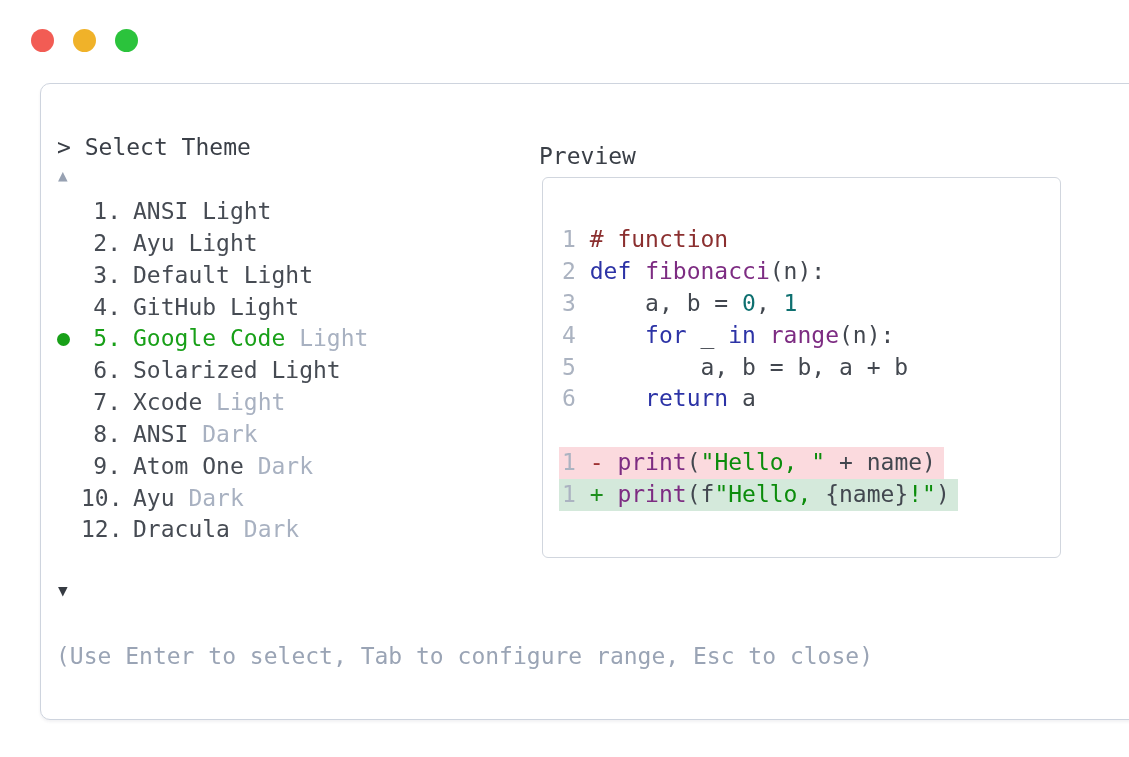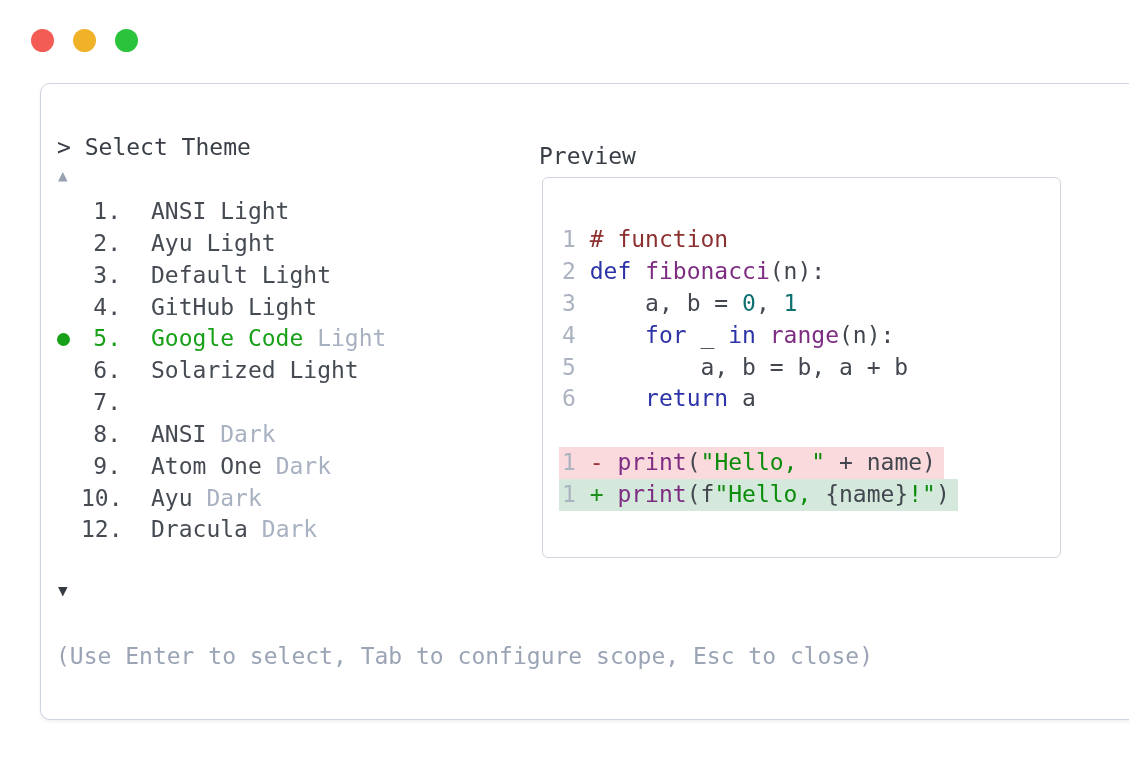--- a/index.html
+++ b/index.html
@@ -26,21 +26,21 @@
   .scroll{position:absolute;left:17px;font-size:16px;line-height:32px;}
   .scroll-up{top:76px;color:var(--arrow-up);}
   .scroll-down{top:491px;color:var(--arrow-down);}
   
   .list{position:absolute;left:16px;top:112px;}
   .list-item{display:flex;height:31.85px;line-height:31.85px;font-size:23px;}
   .bullet{width:24px;display:flex;align-items:center;}
   .dot{width:13px;height:13px;border-radius:50%;background:var(--select-green);}
   .num{width:40px;text-align:right;color:var(--text);white-space:pre;}
   .num.sel{color:var(--select-green);}
-  .name{margin-left:30px;white-space:pre;}
+  .name{margin-left:12px;white-space:pre;}
   .seg-name{color:var(--text);}
   .seg-muted{color:var(--muted);}
   .seg-match{color:var(--select-green);}
   .help{position:absolute;left:15px;top:556px;font-size:23px;line-height:32px;color:var(--help);white-space:pre;}
   
   .preview-box{
     position:absolute;left:501px;top:93px;width:517px;height:379px;
     border:1.5px solid var(--box-border);border-radius:6px;background:#fff;
   }
   .code{position:absolute;left:19px;top:46px;}
@@ -100,20 +100,21 @@
         <span class="name"><span class="seg-match">Google Code</span><span class="seg-muted"> Light</span></span>
       </div>
       <div class="list-item">
         <span class="bullet"></span>
         <span class="num">6.</span>
         <span class="name"><span class="seg-name">Solarized Light</span></span>
       </div>
       <div class="list-item">
         <span class="bullet"></span>
         <span class="num">7.</span>
+        <span class="name"><span class="seg-name">Xcode</span><span class="seg-muted"> Light</span></span>
       </div>
       <div class="list-item">
         <span class="bullet"></span>
         <span class="num">8.</span>
         <span class="name"><span class="seg-name">ANSI</span><span class="seg-muted"> Dark</span></span>
       </div>
       <div class="list-item">
         <span class="bullet"></span>
         <span class="num">9.</span>
         <span class="name"><span class="seg-name">Atom One</span><span class="seg-muted"> Dark</span></span>
@@ -123,21 +124,21 @@
         <span class="num">10.</span>
         <span class="name"><span class="seg-name">Ayu</span><span class="seg-muted"> Dark</span></span>
       </div>
       <div class="list-item">
         <span class="bullet"></span>
         <span class="num">12.</span>
         <span class="name"><span class="seg-name">Dracula</span><span class="seg-muted"> Dark</span></span>
       </div>
     </div>
   <div class="scroll scroll-down">▼</div>
-  <div class="help">(Use Enter to select, Tab to configure scope, Esc to close)</div>
+  <div class="help">(Use Enter to select, Tab to configure range, Esc to close)</div>
 
   <div class="preview-box">
     <div class="code">
         <div class="code-line"><span class="ln">1</span> <span class="tk-comment"># function</span></div>
         <div class="code-line"><span class="ln">2</span> <span class="tk-keyword">def</span><span class="tk-plain"> </span><span class="tk-title">fibonacci</span><span class="tk-plain">(n):</span></div>
         <div class="code-line"><span class="ln">3</span> <span class="tk-plain">    a, b = </span><span class="tk-number">0</span><span class="tk-plain">, </span><span class="tk-number">1</span></div>
         <div class="code-line"><span class="ln">4</span> <span class="tk-plain">    </span><span class="tk-keyword">for</span><span class="tk-plain"> _ </span><span class="tk-keyword">in</span><span class="tk-plain"> </span><span class="tk-title">range</span><span class="tk-plain">(n):</span></div>
         <div class="code-line"><span class="ln">5</span> <span class="tk-plain">        a, b = b, a + b</span></div>
         <div class="code-line"><span class="ln">6</span> <span class="tk-plain">    </span><span class="tk-keyword">return</span><span class="tk-plain"> a</span></div>
         <div class="code-line"></div>

